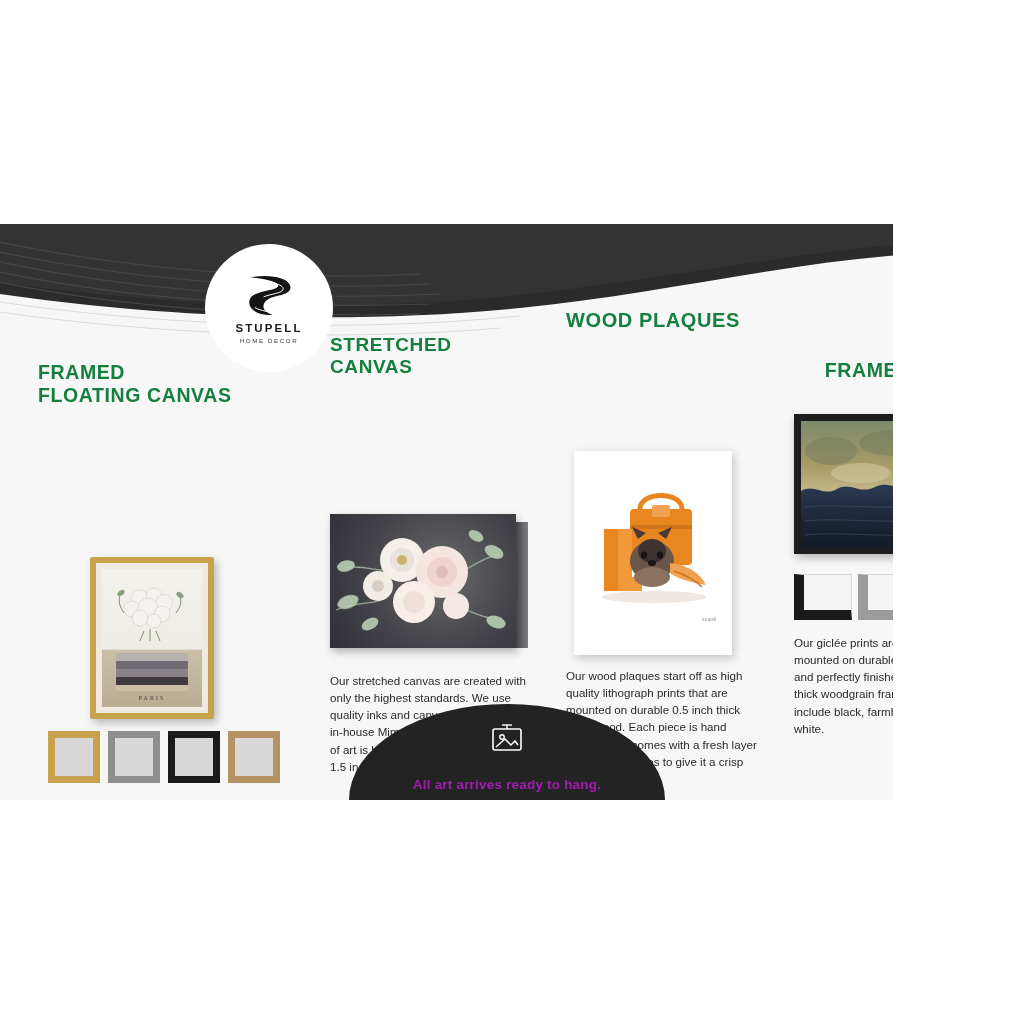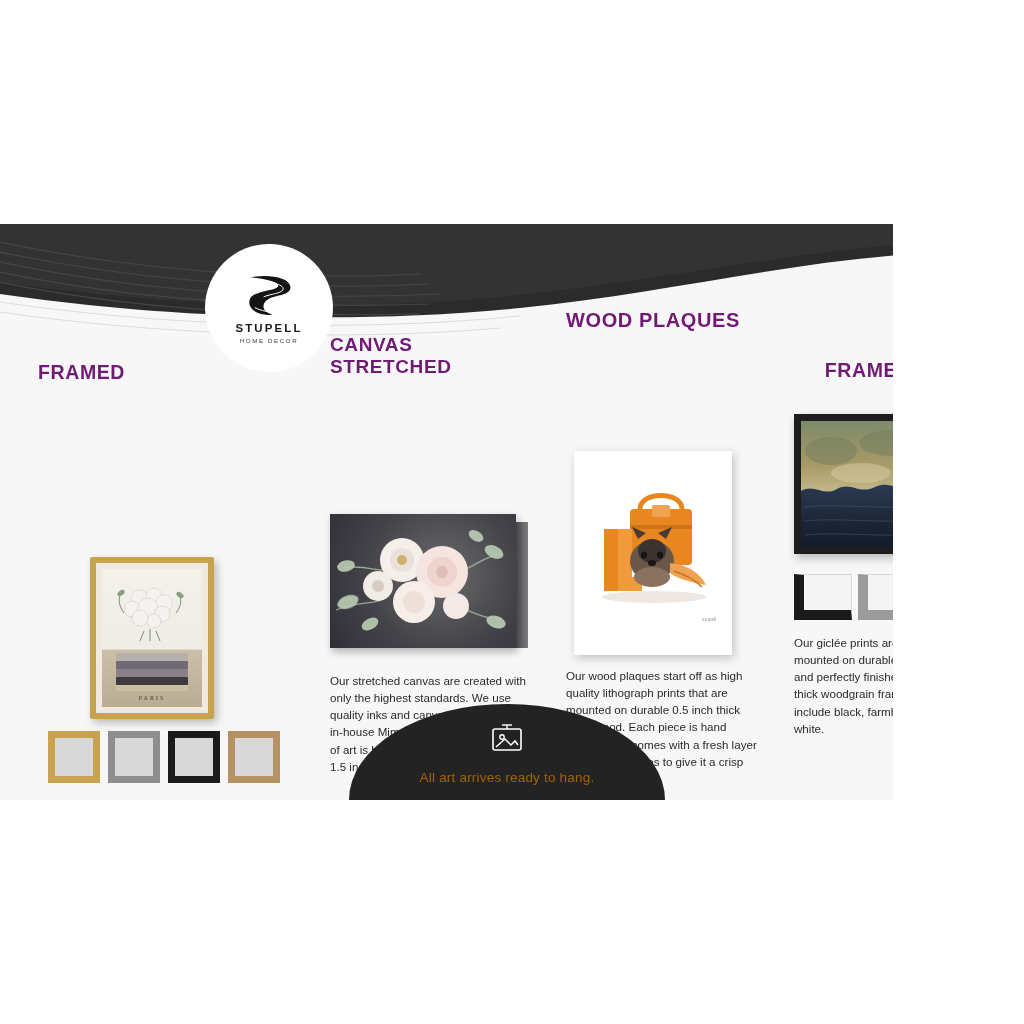--- a/index.html
+++ b/index.html
@@ -51,26 +51,27 @@
     left: 0;
     top: 0;
     width: 316px;
     height: 192px;
     border-radius: 158px / 96px;
     background: #232323;
   }
   .arc-label {
     position: absolute;
     left: 0;
-    top: 66px;
+    top: 73px;
     width: 316px;
     text-align: center;
-    color: #a16207;
+    color: #a21caf;
     font-size: 13.5px;
     letter-spacing: .2px;
+    font-weight: bold;
   }
   .arc-icon {
     position: absolute;
     left: 50%;
     top: 20px;
     transform: translateX(-50%);
     width: 34px;
     height: 30px;
   }
 
@@ -106,21 +107,21 @@
     letter-spacing: 1.6px;
     color: #3a3a3a;
     margin-top: 2px;
   }
 
   
   .col { position: absolute; }
   .col-title {
     font-weight: 800;
     letter-spacing: .6px;
-    color: #701a75;
+    color: #15803d;
     line-height: 1.16;
     font-size: 19px;
     text-transform: uppercase;
   }
   .col-body {
     font-size: 11.6px;
     line-height: 1.48;
     color: #2a2a2a;
   }
 
@@ -305,20 +306,21 @@
       <path d="M12,12 C32,10 46,14 46,19 C46,24 30,25 24,28" fill="none" stroke="#ffffff" stroke-width="1.1"></path>
       <path d="M14,40 C22,44 30,45 34,45" fill="none" stroke="#ffffff" stroke-width="1.1"></path>
     </svg>
     <div class="logo-name">STUPELL</div>
     <div class="logo-sub">HOME DECOR</div>
   </div>
 
   <div class="col" id="col1">
     <div class="col-title">
       <div>FRAMED</div>
+      <div>FLOATING CANVAS</div>
     </div>
 
     <div class="ffc-art">
       <div class="ffc-frame">
         <div class="ffc-inner">
           <svg class="bouquet" viewBox="0 0 84 64" aria-hidden="true">
             <g fill="#f3f2ee" stroke="#cfcdc4" stroke-width="0.6">
               <circle cx="30" cy="16" r="9"></circle>
                 <circle cx="44" cy="13" r="8"></circle>
               <circle cx="54" cy="20" r="8.5"></circle>
@@ -357,22 +359,22 @@
       <div class="swatch sw-gold"></div>
       <div class="swatch sw-gray"></div>
       <div class="swatch sw-black"></div>
       <div class="swatch sw-wood"></div>
     </div>
 
   </div>
 
   <div class="col" id="col2">
     <div class="col-title">
+      <div>STRETCHED</div>
       <div>CANVAS</div>
-      <div>STRETCHED</div>
     </div>
 
     <div class="sc-art">
       <div class="sc-side"></div>
       <div class="sc-face">
         <svg viewBox="0 0 186 134" width="186" height="134" aria-hidden="true">
           <g stroke="#9fb39a" stroke-width="1.3" fill="none" opacity=".9">
             <path d="M6,96 C30,86 46,92 58,82"></path>
             <path d="M170,40 C150,44 140,56 128,58"></path>
             <path d="M14,54 C34,50 46,58 58,56"></path>

